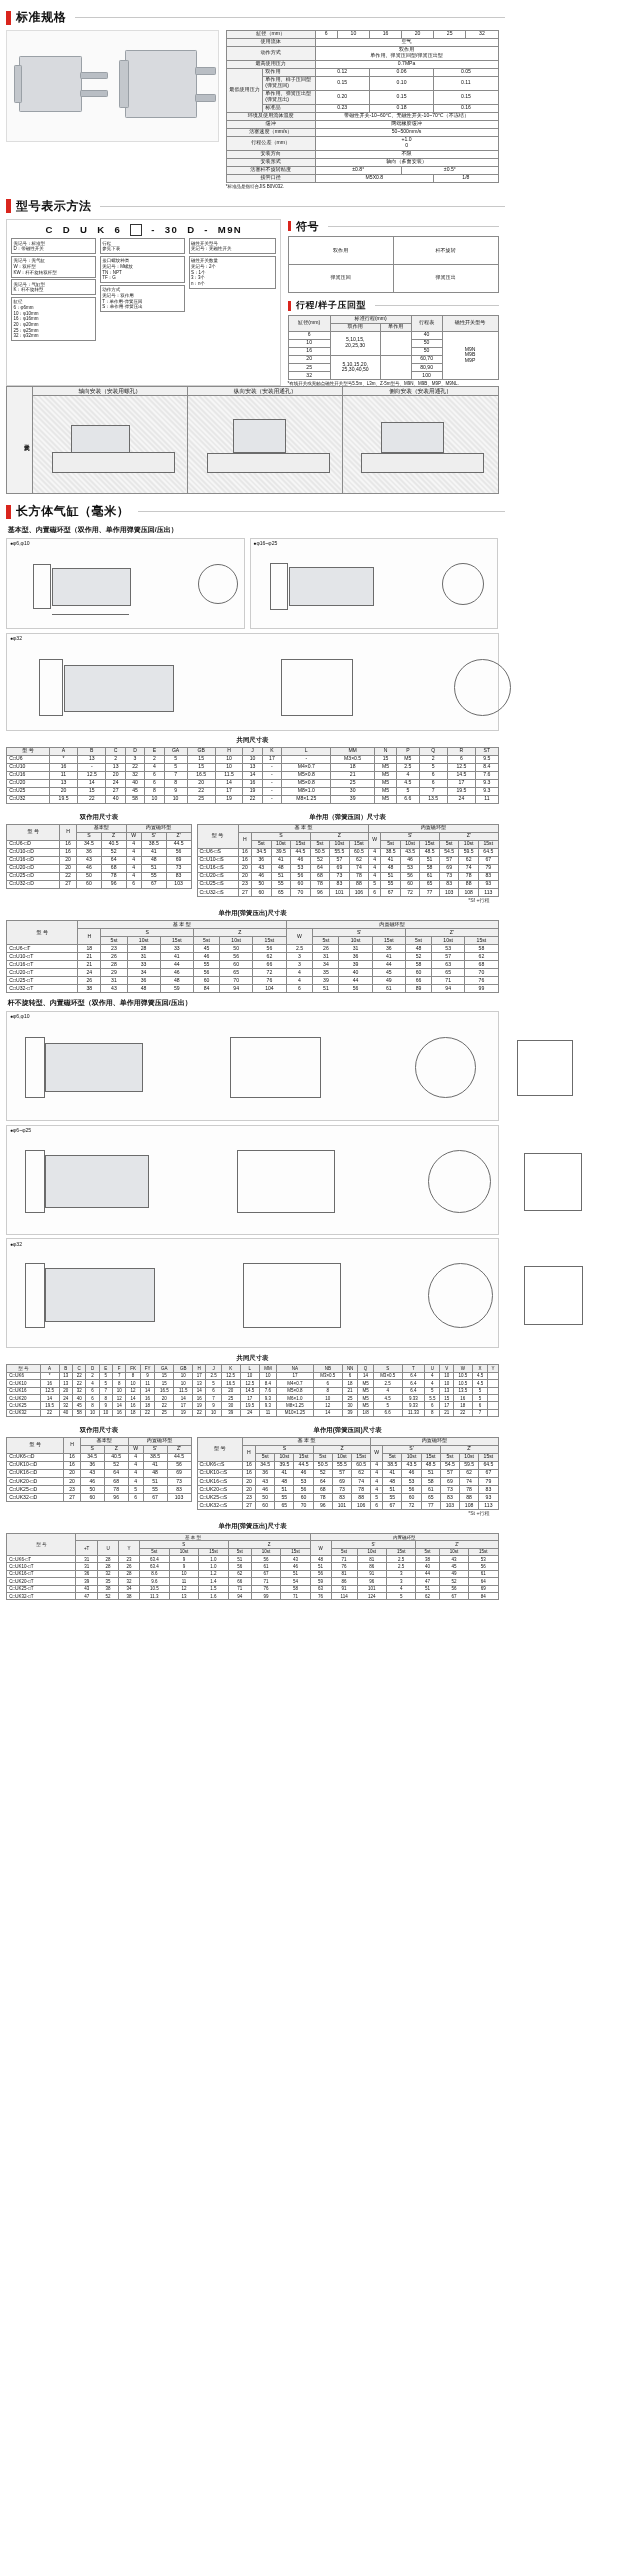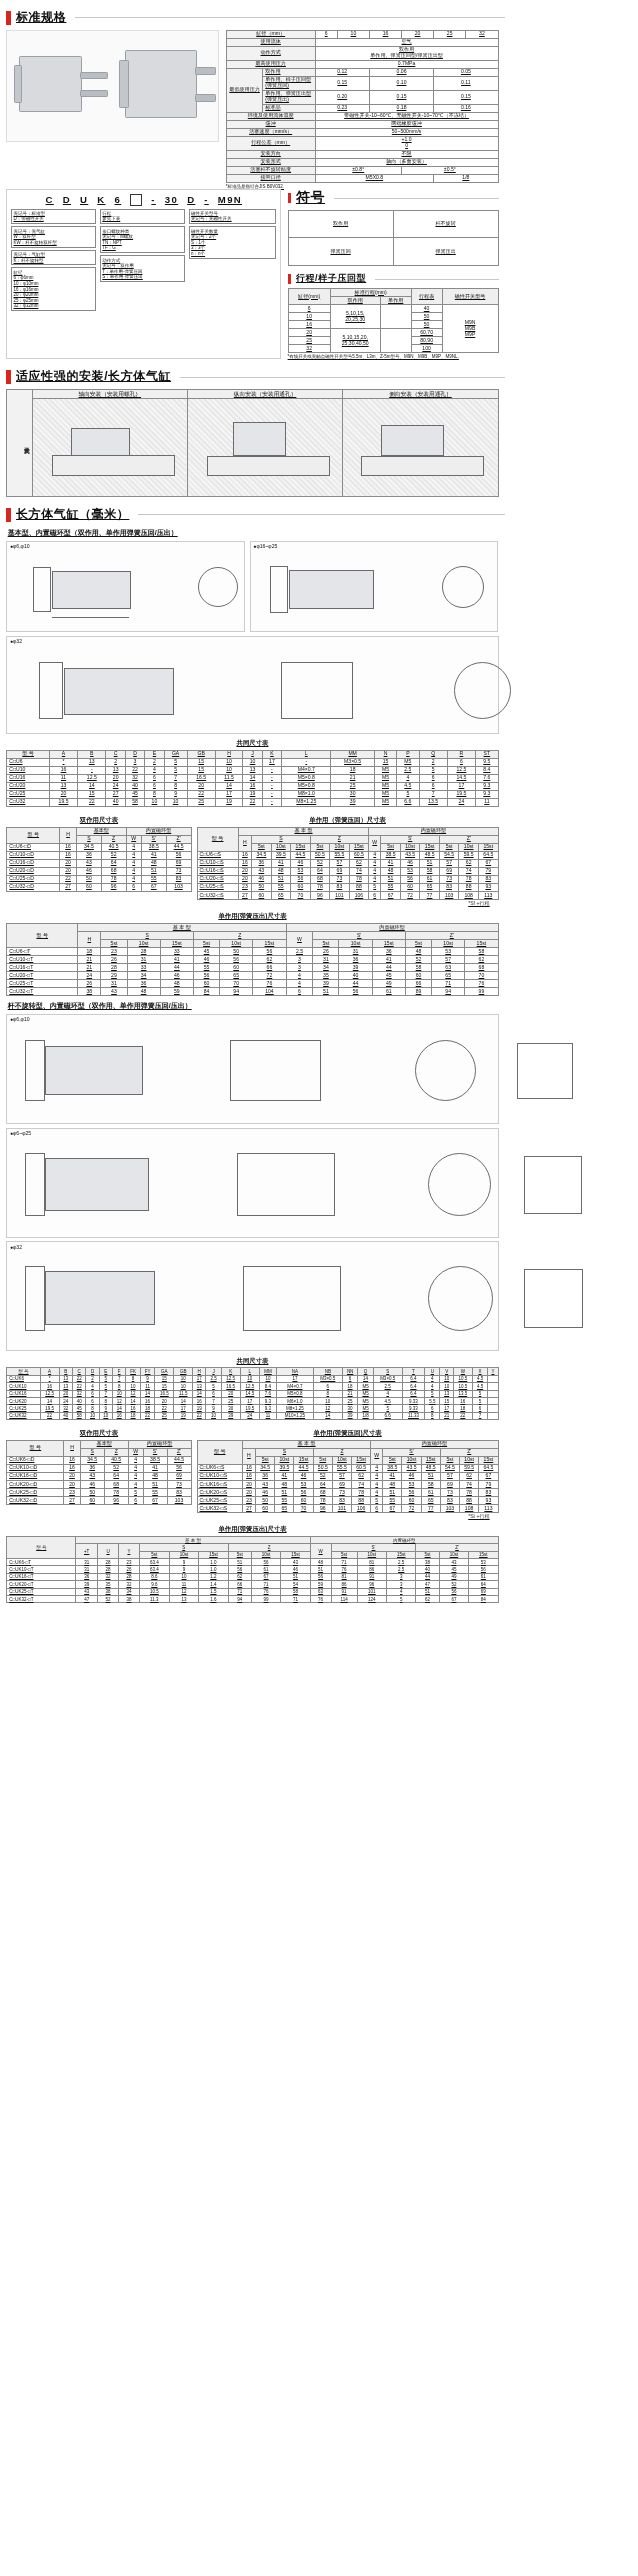--- a/index.html
+++ b/index.html
@@ -1,17 +1,17 @@
 <!DOCTYPE html>
 <html style="font-size:10.2px"><head>
 <meta charset="utf-8">
 <style>
   html,body{margin:0;padding:0;background:#ffffff;}
   body{width:638px;font-family:"Liberation Sans","DejaVu Sans",sans-serif;color:#111;}
-  .page{width:505px;position:relative;text-decoration:underline;}
+  .page{width:505px;position:relative;}
   
   .sec-head{display:flex;align-items:center;gap:5.1px;margin:9px 0 3.8px 6.4px;}
   .sec-head .bar{width:4.5px;height:14px;background:#d9251d;}
   .sec-head .txt{font-size:12px;font-weight:bold;letter-spacing:0.6px;color:#111;}
   .sec-head .rule{flex:1;height:0.6px;background:#c8c8c8;margin-left:3.8px;}
   .sub-head{font-size:7px;font-weight:bold;margin:5.1px 0 2.6px 7.7px;}
   .note-r{font-size:5.1px;text-align:right;margin-right:9px;color:#333;}
   
   table{border-collapse:collapse;font-size:5.1px;}
   .tbl td,.tbl th{border:0.6px solid #8a8a8a;padding:0.6px 1.3px;text-align:center;vertical-align:middle;line-height:1.15;}
@@ -162,20 +162,25 @@
         <td class="lbl" colspan="2">接管口径</td>
         <td colspan="4">M5X0.8</td>
         <td colspan="2">1/8</td>
       </tr>
     </tbody>
         </table>
     <div class="tiny" style="margin-top:1.3px;">*标准品是指符合JIS B0V032.</div>
   </div>
 </div>
 
+<div class="sec-head">
+  <div class="bar"></div>
+  <div class="txt">型号表示方法</div>
+  <div class="rule"></div>
+</div>
 
 <div class="model-wrap">
   <div class="model-left">
     <div class="code-row">
       <span>C</span>
       <span>D</span>
       <span>U</span>
       <span>K</span>
       <span>6</span>
       <span class="box"></span>
@@ -222,21 +227,21 @@
 S：1个
 3：3个
 n：n个</div>
       </div>
     </div>
   </div>
 
   <div class="model-right">
     <div class="sec-head" style="margin:0 0 2.6px 0;">
       <div class="bar" style="height:10.2px;width:3.2px;"></div>
-      <div class="txt" style="font-size:14px;">符号</div>
+      <div class="txt" style="font-size:11px;">符号</div>
       <div class="rule"></div>
     </div>
     <table class="tbl sym-grid" style="width:100%;">
       <tbody>
             <tr>
         <td>双作用</td>
         <td>杆不旋转</td>
       </tr>
       <tr>
         <td>弹簧压回</td>
@@ -294,25 +299,20 @@
       <tr>
         <td>32</td>
         <td>100</td>
       </tr>
     </tbody>
         </table>
     <div class="tiny" style="margin-top:1.3px;">*有线开关或无触点磁性开关型号5.5m、L3m、Z-5m型号、M9N、M9B、M9P、M9NL.</div>
   </div>
 </div>
 
-<div class="sec-head">
-  <div class="bar"></div>
-  <div class="txt">适应性强的安装/长方体气缸</div>
-  <div class="rule"></div>
-</div>
 
 <div class="mount-wrap">
   <table class="tbl mount-tbl" style="width:100%;">
     <tbody>
           <tr>
       <td class="lbl" style="width:23px;writing-mode:vertical-rl;text-orientation:upright;font-size:5.7px;" rowspan="2">安装形式</td>
       <td class="mount-title">轴向安装（安装用螺孔）</td>
       <td class="mount-title">纵向安装（安装用通孔）</td>
       <td class="mount-title">侧向安装（安装用通孔）</td>
     </tr>

